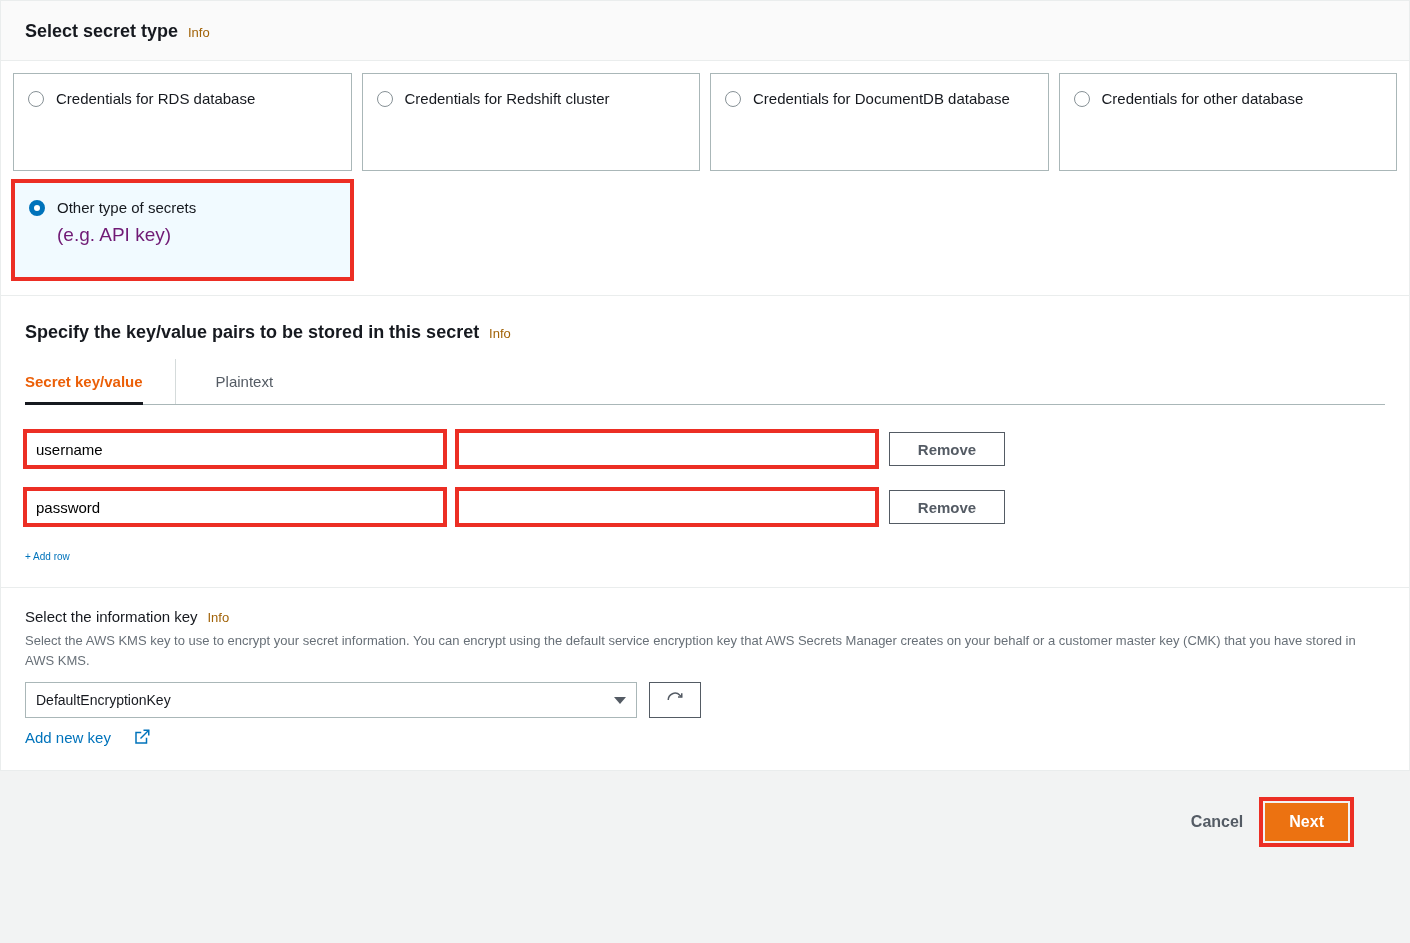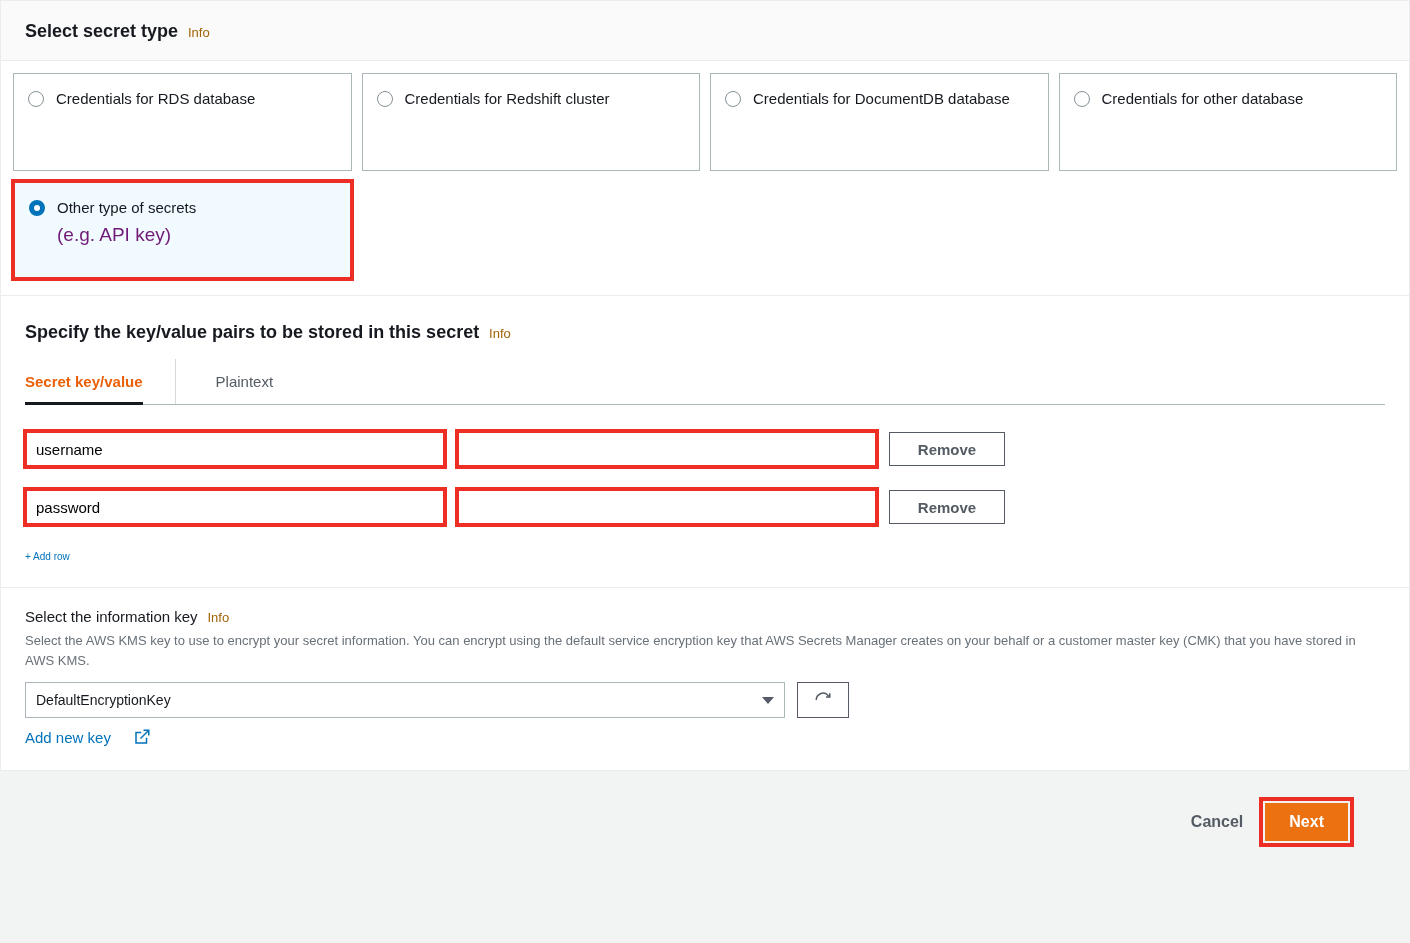--- a/index.html
+++ b/index.html
@@ -29,21 +29,21 @@
     .kv-area { padding: 26px 37px 8px 24px; }
     .kv-row { display: flex; gap: 12px; align-items: center; margin-bottom: 22px; }
     .kv-input { flex: 0 0 420px; height: 36px; border: 1px solid #aab7b8; padding: 6px 10px; font-size: 15px; }
     .kv-value { flex: 0 0 420px; height: 36px; border: 1px solid #aab7b8; padding: 6px 10px; font-size: 15px; }
     .remove-btn { width: 116px; height: 34px; border: 1px solid #545b64; background: #fff; font-size: 15px; font-weight:700; color:#545b64; cursor: pointer; }
     .add-row { color: #0073bb; font-size: 10px; cursor: pointer; }
     .encryption { padding: 20px 24px 24px 24px; border-top: 1px solid #eaeded; margin-top:16px;}
     .enc-title { font-size: 15px; }
     .enc-desc { color: #687078; font-size: 13px; line-height: 1.5; margin-top: 6px; }
     .select-row { display: flex; gap: 12px; margin-top: 12px; align-items: center; }
-    .select-box { width: 760px; height: 36px; border: 1px solid #aab7b8; display: flex; align-items: center; justify-content: space-between; padding: 0 10px; cursor: pointer; background:#fff;}
+    .select-box { width: 612px; height: 36px; border: 1px solid #aab7b8; display: flex; align-items: center; justify-content: space-between; padding: 0 10px; cursor: pointer; background:#fff;}
     .refresh-btn { width: 52px; height: 36px; border: 1px solid #545b64; background: #fff; display:flex; align-items:center; justify-content:center; cursor:pointer; }
     .add-key-link { color:#0073bb; margin-top:10px; display:inline-flex; align-items:center; gap:22px; cursor:pointer; font-size:15px;}
     .footer { display: flex; justify-content: flex-end; align-items: center; gap: 20px; padding: 30px 60px 0 0; }
     .btn-cancel { background: transparent; border: none; font-size: 16px; font-weight:700; color:#545b64; cursor: pointer; }
     .btn-next { background: #ec7211; color: #fff; border: none; font-size: 16px; font-weight: 700; padding: 10px 24px; cursor: pointer; }
     .btn-next-wrap { outline: 4px solid #ec2e24; outline-offset: 0px; padding:2px;}
     .caret-down { width:0; height:0; border-left:6px solid transparent; border-right:6px solid transparent; border-top:7px solid #545b64;}
     svg.icon { width:18px; height:18px; }
   </style>
 </head>

